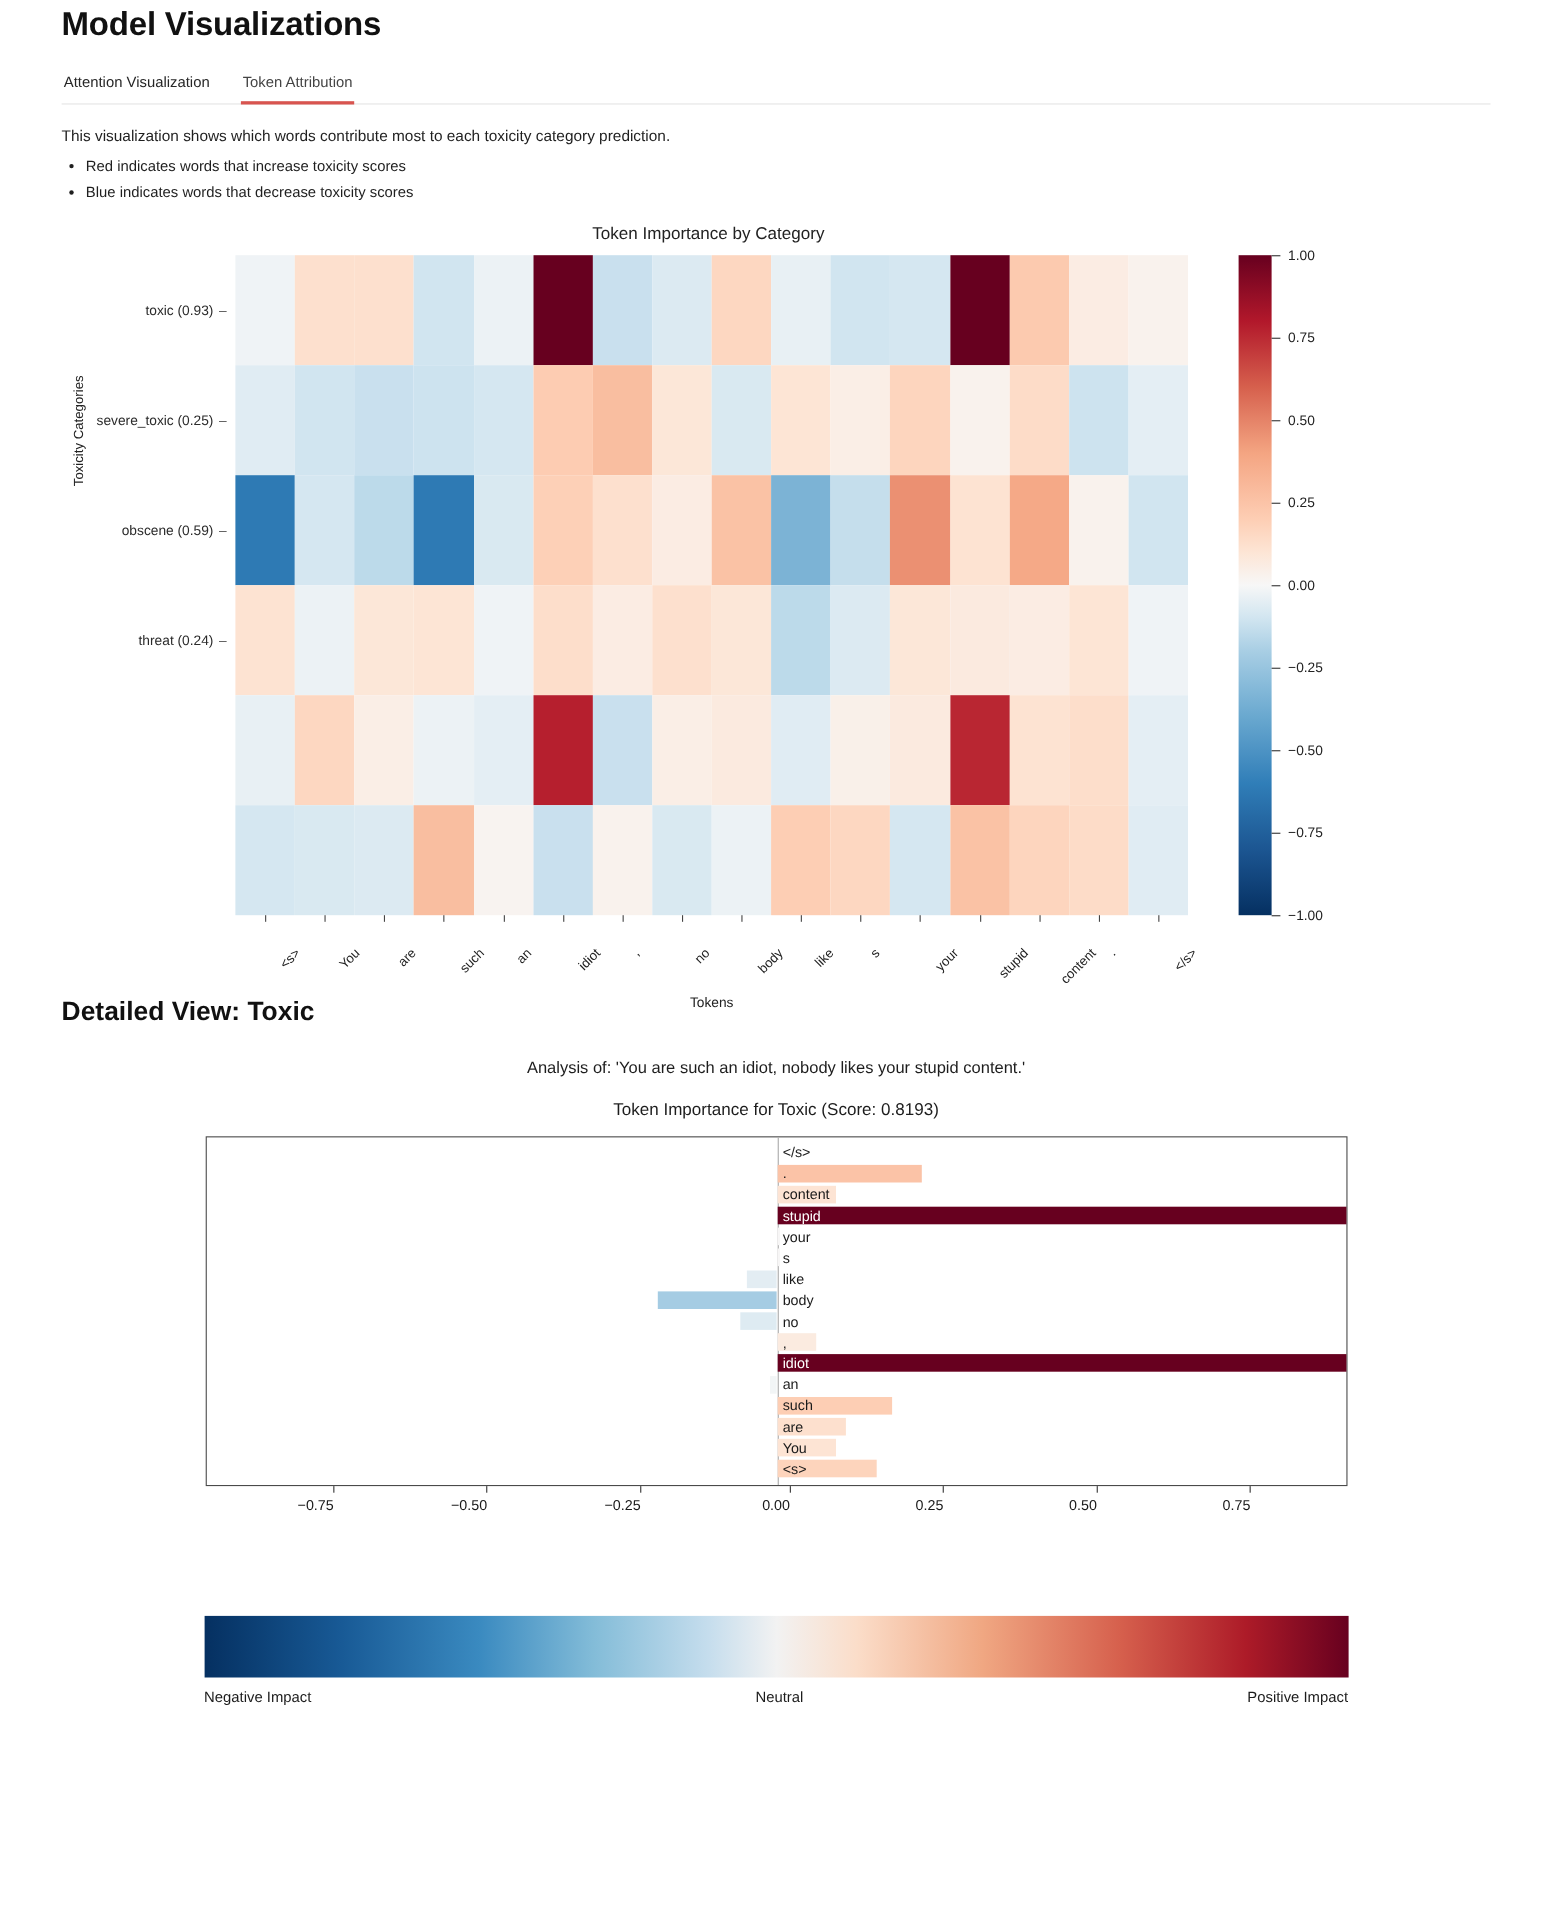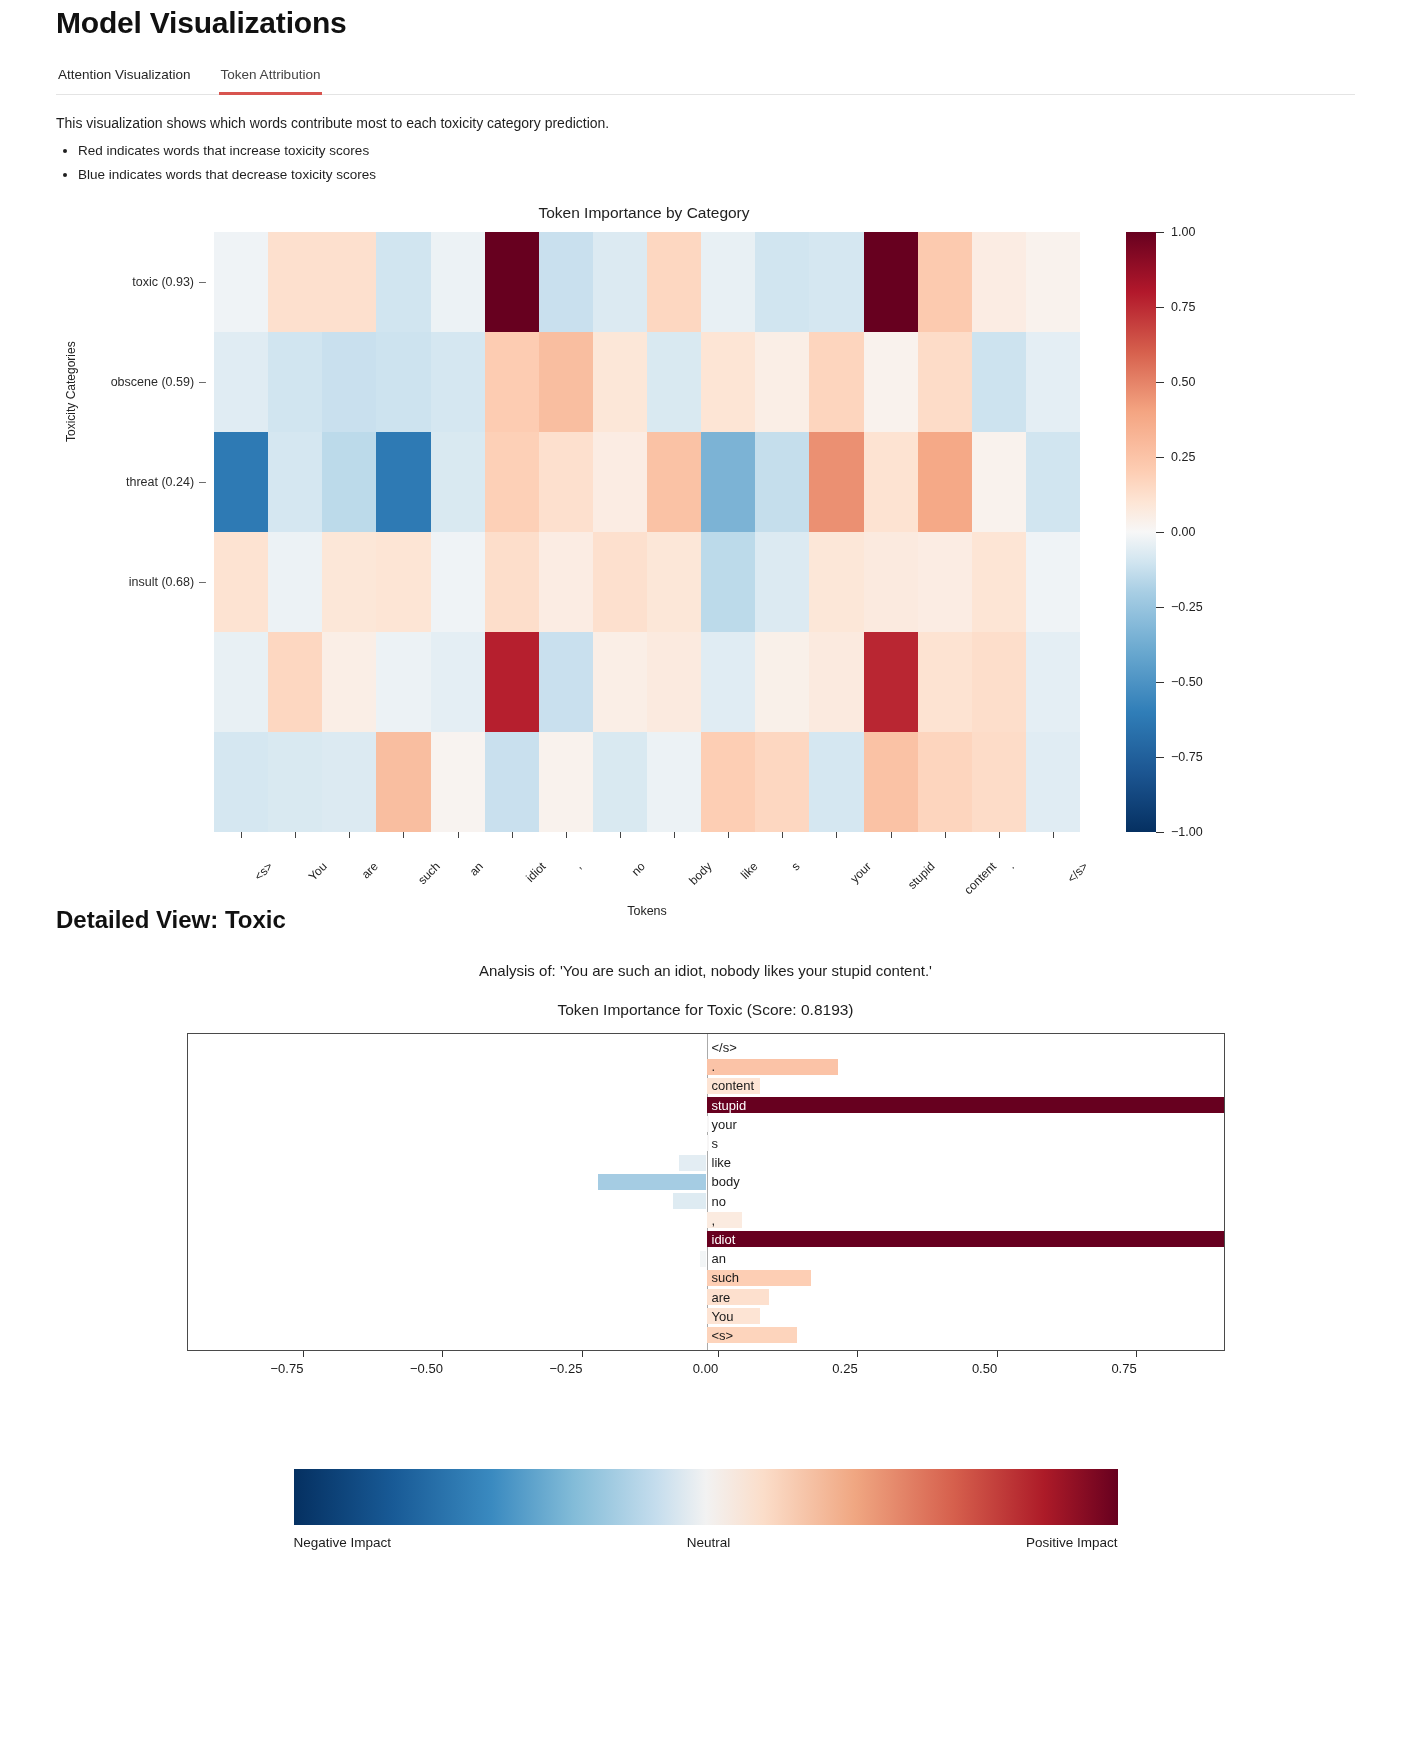--- a/index.html
+++ b/index.html
@@ -94,21 +94,21 @@
   .zero-line { position: absolute; top: 0; bottom: 0; width: 1px; background: #aaa; }
 
   .bar-axis { position: relative; width: 1038px; margin: 0 auto; height: 46px; }
   .bar-tick { position: absolute; top: 0; }
   .bar-tick .tk { width: 1px; height: 6px; background: #333; margin: 0 auto; }
   .bar-tick .lb { font-size: 13px; color: #1a1a1a; transform: translateX(-50%);
                   margin-top: 4px; white-space: nowrap; }
   .bar-xtitle { text-align: center; font-size: 13.5px; color: #1a1a1a; margin-top: 24px; }
 
   
-  .legend { margin: 72px auto 4px auto; width: 824px; }
+  .legend { margin: 72px auto 4px auto; width: 1040px; }
   .legend-grad { height: 56px; width: 100%;
       background: linear-gradient(to right,
         #053061 0%, #185a96 12%, #3a8ac0 24%, #83bcd8 34%, #c5dded 44%,
         #f2f2f2 50%, #fbddc9 57%, #f0a782 68%, #d6604d 80%, #ad1b28 91%, #67001f 100%); }
   .legend-labels { display: flex; justify-content: space-between;
                    margin-top: 10px; font-size: 13.5px; color: #1c1c1c; }
 </style>
 </head>
 <body>
 
@@ -128,23 +128,23 @@
     <li>Blue indicates words that decrease toxicity scores</li>
   </ul>
 
   <div class="figure-heatmap">
     <div class="hm-title">Token Importance by Category</div>
 
     <div class="hm-wrap">
       <div class="hm-ylabel">Toxicity Categories</div>
       <div class="hm-rowlabels" id="hm-rowlabels">
           <div class="hm-rowlabel">toxic (0.93)</div>
+          <div class="hm-rowlabel">severe_toxic (0.25)</div>
           <div class="hm-rowlabel">obscene (0.59)</div>
           <div class="hm-rowlabel">threat (0.24)</div>
-          <div class="hm-rowlabel">insult (0.68)</div>
         </div>
       <div class="hm-grid" id="hm-grid">
           <div class="hm-cell" style="background: rgb(239, 243, 246);"></div>
           <div class="hm-cell" style="background: rgb(253, 224, 206);"></div>
           <div class="hm-cell" style="background: rgb(253, 224, 206);"></div>
           <div class="hm-cell" style="background: rgb(209, 229, 240);"></div>
           <div class="hm-cell" style="background: rgb(236, 242, 245);"></div>
           <div class="hm-cell" style="background: rgb(103, 0, 31);"></div>
           <div class="hm-cell" style="background: rgb(201, 224, 238);"></div>
           <div class="hm-cell" style="background: rgb(220, 234, 242);"></div>

